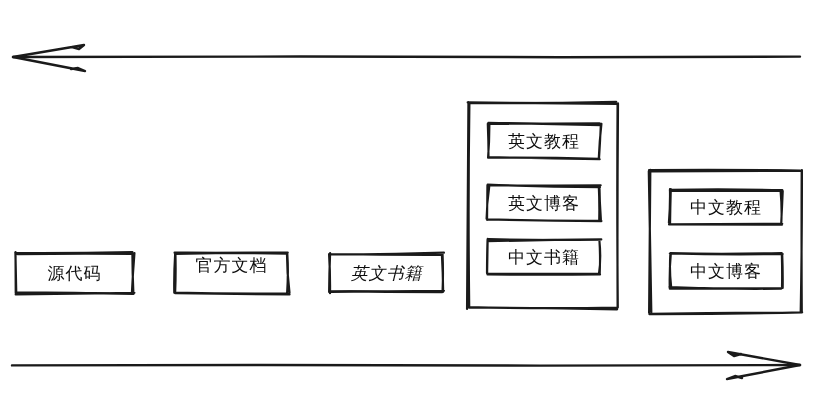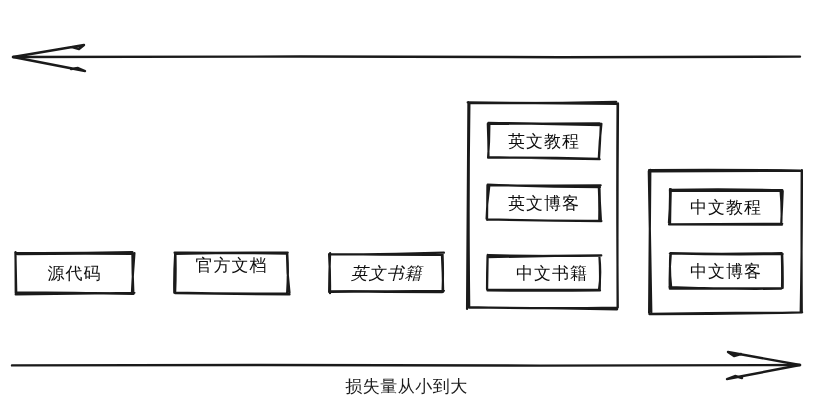--- a/index.html
+++ b/index.html
@@ -83,21 +83,20 @@
     <path d="M 13 17 L 84 5 L 79 9 L 72 7" stroke="#1a1a1a" stroke-width="2.4" fill="none" stroke-linejoin="round" stroke-linecap="round"></path>
     <path d="M 13 17 L 85 31 L 78 28 L 71 29" stroke="#1a1a1a" stroke-width="2.4" fill="none" stroke-linejoin="round" stroke-linecap="round"></path>
   </svg>
 
   <svg class="arrow-svg" id="arrow-bottom-svg" width="813" height="40">
     <path d="M 12 17.4 L 260 17 L 540 17.6 L 799 17" stroke="#1a1a1a" stroke-width="2.4" fill="none" stroke-linecap="round"></path>
     <path d="M 800 17 L 728 4 L 734 8 L 741 6" stroke="#1a1a1a" stroke-width="2.4" fill="none" stroke-linejoin="round" stroke-linecap="round"></path>
     <path d="M 800 17 L 727 31 L 735 28 L 742 30" stroke="#1a1a1a" stroke-width="2.4" fill="none" stroke-linejoin="round" stroke-linecap="round"></path>
   </svg>
 
-  <div class="axis-label" id="label-bottom">损失量从小到大</div>
 
   <div class="sketch-box" style="left: 16px; top: 253px; width: 117px; height: 40px;">
     <svg width="121" height="44">
         <path d="M 1.4368175520733084 1.0359828961249364 Q 57.01716594403478 0.5770038138036633 116.6785991674655 0.8854915630470459 M -0.8551899336535436 -0.013287553271878333 Q 59.24487445918139 0.35951236793748687 116.42704536463462 -1.0202065276634908 M 118.4509388937852 0.08766021807103429 Q 116.91936578821361 18.844433975426682 115.95420074488698 39.28836832087877 M 116.39912730241154 -0.27989145239810054 Q 116.44580173518779 19.336444893095848 117.3418151671541 39.175609970230425 M 118.40692787310431 39.84089851446492 Q 59.31626062505704 40.80206489674843 -0.3305202478219384 41.494990922461724 M 117.47057846143403 41.02376815895725 Q 57.717917747654916 39.51962939292175 0.37332016060749074 39.40886337304901 M -0.25931272444283254 40.265937043105225 Q -0.4429305071211097 18.721715927273834 -0.48198471017274297 -0.9070182797066022 M 0.2605413443318296 39.75357006113677 Q -0.21419281917353758 20.127023735627077 -0.5688779065426801 0.503278008263222 " stroke="#1a1a1a" stroke-width="2.2" fill="none" stroke-linecap="round"></path>
       </svg>
     <span class="box-label">源代码</span>
   </div>
 
   <div class="sketch-box" style="left: 175px; top: 253px; width: 113px; height: 24px;">
     <svg width="117" height="44">
@@ -122,21 +121,21 @@
           <path d="M 0.3167100557203918 -1.2012734411755919 Q 55.20395907792447 -0.5159255857653569 113.09563598157635 1.3062511695578003 M 0.8968551197773101 0.030155396964473363 Q 56.67486800035689 -0.629848444266174 111.51428177382996 -0.7429450748921115 M 113.47357022900766 -0.23989820421668617 Q 111.43016514225405 16.866975665729015 110.75125932705181 34.22102412661585 M 112.81454442826312 -0.2399566765827856 Q 112.24433311284255 16.5149689557799 111.03512119058757 34.79221721079304 M 111.73953998146557 35.19733846313196 Q 54.87836813944316 34.40339931934299 0.10494124964109697 32.98359620593656 M 111.28621903971593 34.76302868808295 Q 56.64866502662127 33.302032423183334 0.040247083217951965 33.73756659067588 M 0.04068446231106504 33.603202581919355 Q 1.4411723627434916 17.44876647086291 1.4044940485174275 0.5582520971345958 M 0.5569278009268118 33.66133120093091 Q 0.4785214669669612 16.9723650221817 -0.24409854374551143 -0.2195832963891249 " stroke="#1a1a1a" stroke-width="2.1" fill="none" stroke-linecap="round"></path>
         </svg>
       <span class="box-label">英文教程</span>
     </div>
     <div class="sketch-box" style="left: 20px; top: 83px; width: 112px; height: 34px;">
       <svg width="116" height="38">
           <path d="M -0.3386431927041352 -1.3612486123392584 Q 54.943625211922274 0.6946428726402311 111.97725102374203 1.132088185582351 M -0.3657009598406501 -0.44691510172417154 Q 56.785396147628965 -0.37029919592677574 112.71675906263607 -0.7970539568676863 M 110.74940511595895 0.013559282530825167 Q 111.54138240266656 16.18216192754086 111.20628070864187 33.372798055816816 M 111.46915488565301 -0.4824317691067381 Q 111.61621226103334 16.36388305444917 112.92675335499307 33.57397673159092 M 113.48711466928344 35.082454444180456 Q 55.95031619139496 35.029428244814945 -1.155881166297887 33.40508827609247 M 111.04399272207823 34.73407986545194 Q 56.54161378219333 34.93458973261741 -0.3429991718814704 33.24313154234231 M -1.4543273448731413 32.68866379940354 Q -1.1935929356578705 18.01980143902814 1.2245028478673206 0.7674965869018326 M -0.9037077247415237 33.948302326071214 Q -0.7234701631932845 16.145792594643215 -0.6244310973093057 -0.8515700786381819 " stroke="#1a1a1a" stroke-width="2.1" fill="none" stroke-linecap="round"></path>
         </svg>
       <span class="box-label">英文博客</span>
     </div>
-    <div class="sketch-box" style="left: 20px; top: 153px; width: 128px; height: 34px;">
+    <div class="sketch-box" style="left: 20px; top: 137px; width: 112px; height: 34px;">
       <svg width="116" height="38">
           <path d="M -0.6106338496835129 1.3042087567989755 Q 56.33566182937271 -0.065889357852698 113.34920120371935 -0.5874423976463463 M 0.8003894814524749 -0.8303861617019335 Q 56.81829376307702 0.5838758476236257 111.7120415363284 -0.2799609299888652 M 111.3460931781894 -0.11225223476637725 Q 113.36746561660779 18.46654999394275 110.936886787618 33.751048178063265 M 111.38875785192417 0.2863229340577138 Q 112.40560282536578 16.258235776567943 111.73914022482425 34.38079843587745 M 111.69873142298252 33.80578517974624 Q 57.4681367887967 33.65729808861264 0.37405872432238363 33.85200786653534 M 112.07610120825754 34.396459675508765 Q 55.9208586697331 35.042015172025195 -0.5915963170777988 34.38324982292636 M -0.844375490836974 33.02015659237288 Q -0.5624245400831218 18.374392153171073 -0.2965512866138253 -1.321112930691388 M -1.0278076529399525 33.14170128823803 Q -1.0335369855088818 17.31115698095465 -0.49169254724015127 -0.4192719873829147 " stroke="#1a1a1a" stroke-width="2.1" fill="none" stroke-linecap="round"></path>
         </svg>
       <span class="box-label">中文书籍</span>
     </div>
   </div>
 
   <div class="group-box" style="left: 650px; top: 170px; width: 151px; height: 143px;">
     <svg width="155" height="147">
         <path d="M 1.3657486452095902 1.3542902482926333 Q 76.78201311956254 1.2977049363766353 150.67905545289585 0.8650839339779149 M -0.9778918325565249 0.1758454179511617 Q 74.89372127076784 -0.8549138634488516 150.14259744891552 0.7774296560452457 M 151.90556097142658 0.010118008363115605 Q 152.03142309306722 72.44393301123937 150.70175695475274 142.2368865016554 M 151.69437470517326 0.5047014720526996 Q 151.37296280927163 72.31807046023573 151.78520188417062 142.14197335252163 M 152.16232025747294 142.3256765607864 Q 75.63251265959465 144.17932474737955 -0.6573046441922452 144.09154284121075 M 151.21811455547257 142.56874288349354 Q 75.86049364870902 142.75129646100163 0.9024406322987939 143.8458809265382 M 1.3155165923831598 142.29849112071025 Q 0.30774128521221766 72.3186584721872 -1.2093847988682729 1.2282826615163511 M -0.8888339280331664 142.95936245071206 Q -0.1746373410917061 72.10923173504845 0.3226598388388101 -0.09747894958009892 " stroke="#1a1a1a" stroke-width="2.2" fill="none" stroke-linecap="round"></path>

